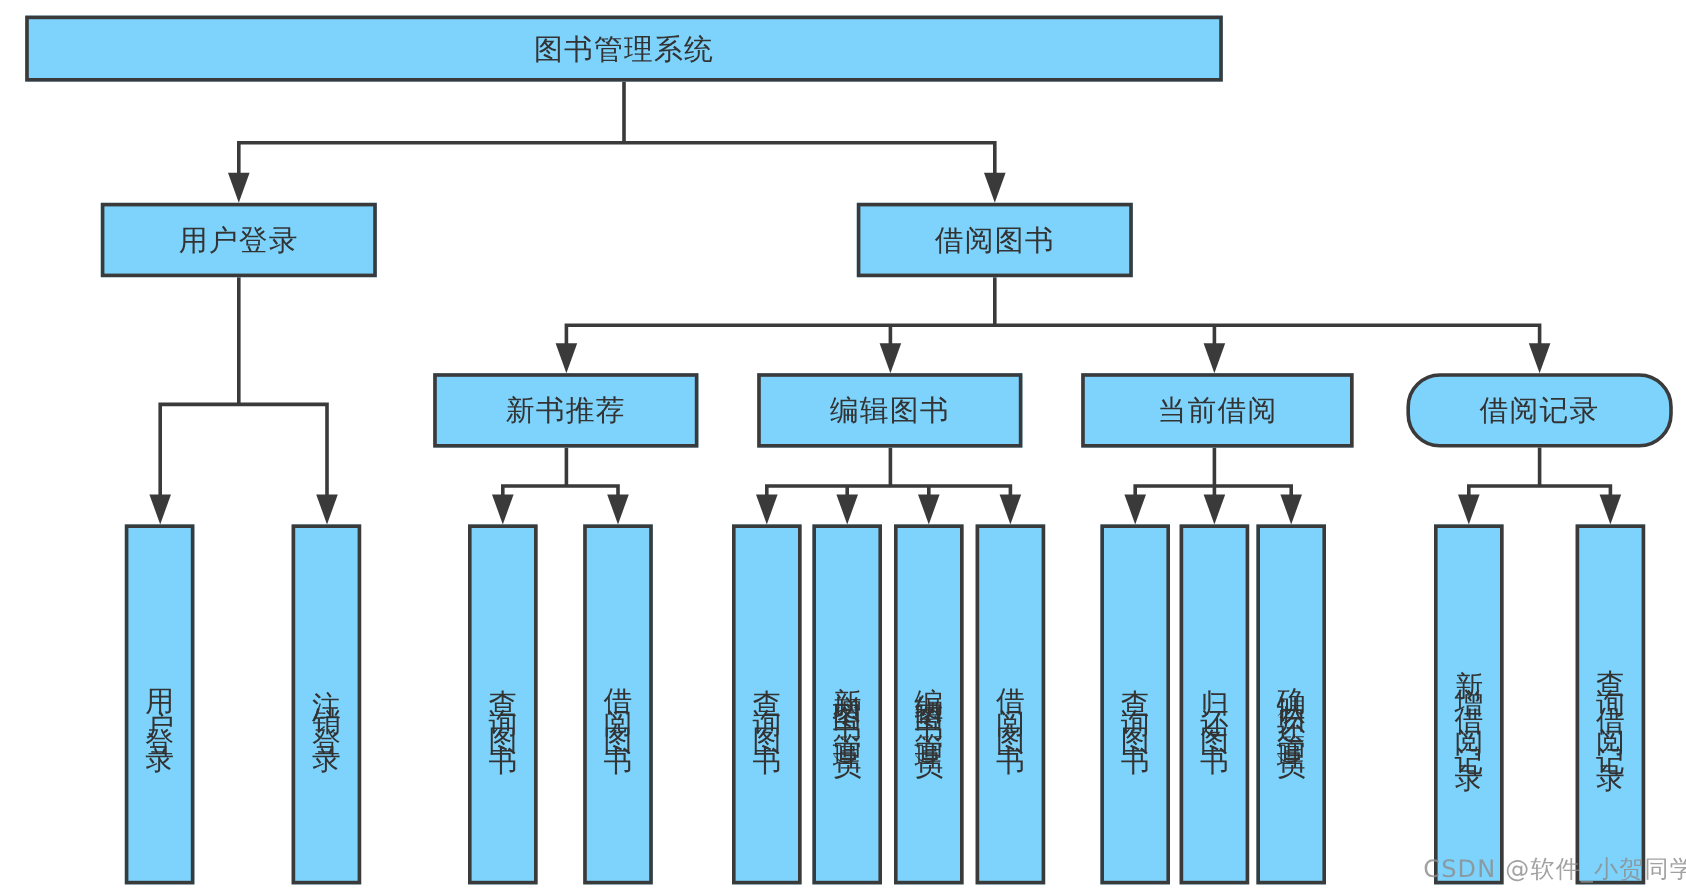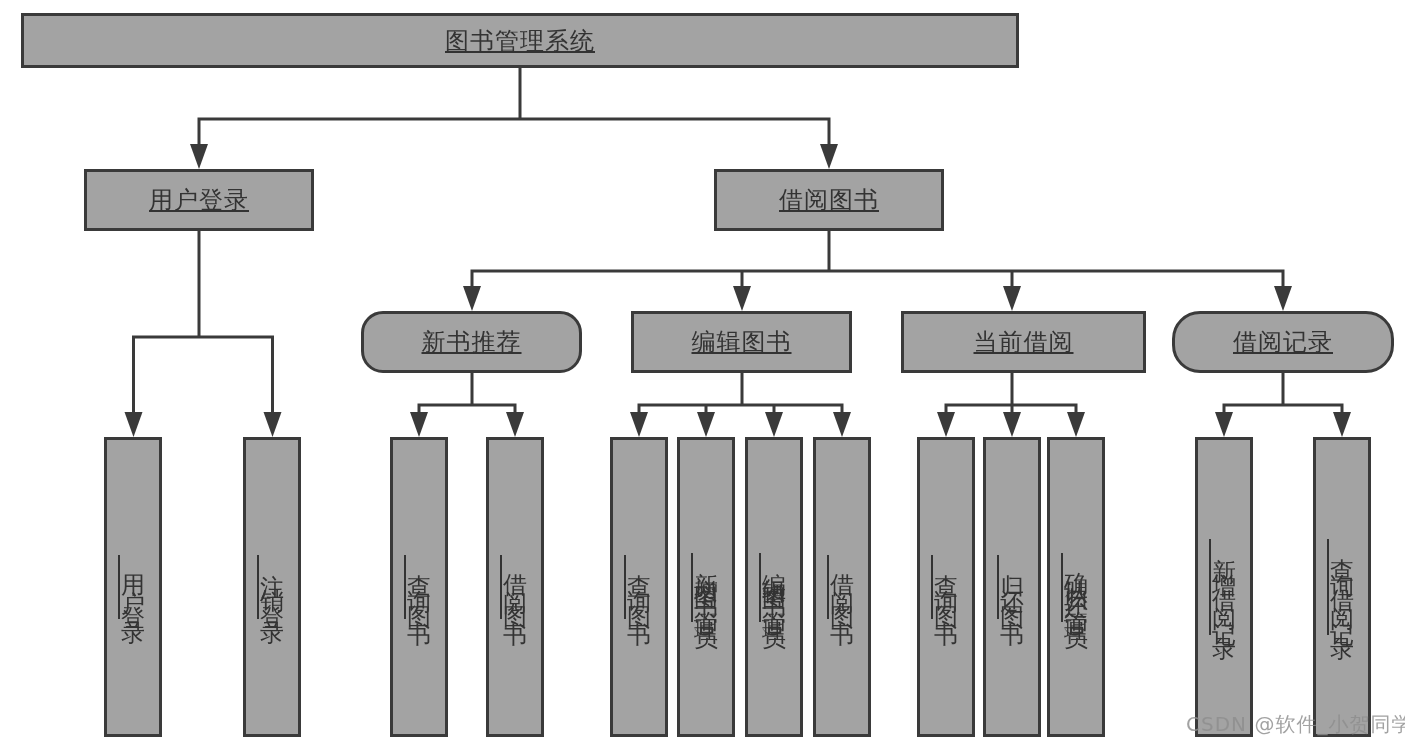--- a/index.html
+++ b/index.html
@@ -16,26 +16,25 @@
   }
   .connectors {
     position: absolute;
     left: 0; top: 0;
     width: 1405px; height: 747px;
   }
   .box {
     position: absolute;
     box-sizing: border-box;
     border: 3px solid #3a3a3a;
-    background: #a3a3a3;
+    background: #7dd3fc;
     display: flex;
     align-items: center;
     justify-content: center;
     color: #333333;
-    text-decoration: underline;
   }
   .h-label {
     font-size: 24px;
     white-space: nowrap;
     letter-spacing: 1px;
   }
   .leaf { width: 58px; height: 300px; top: 437px; }
   .v-label {
     writing-mode: vertical-rl;
     text-orientation: mixed;
@@ -103,27 +102,27 @@
     <span class="h-label">图书管理系统</span>
   </div>
 
   <div class="box" style="left:84px; top:169px; width:230px; height:62px;">
     <span class="h-label">用户登录</span>
   </div>
   <div class="box" style="left:714px; top:169px; width:230px; height:62px;">
     <span class="h-label">借阅图书</span>
   </div>
 
-  <div class="box" style="left:361px; top:311px; width:221px; height:62px;border-radius:22px;">
+  <div class="box" style="left:361px; top:311px; width:221px; height:62px;">
     <span class="h-label">新书推荐</span>
   </div>
   <div class="box" style="left:631px; top:311px; width:221px; height:62px;">
     <span class="h-label">编辑图书</span>
   </div>
-  <div class="box" style="left:901px; top:311px; width:245px; height:62px;">
+  <div class="box" style="left:901px; top:311px; width:227px; height:62px;">
     <span class="h-label">当前借阅</span>
   </div>
   <div class="box" style="left:1172px; top:311px; width:222px; height:62px;border-radius:28px;">
     <span class="h-label">借阅记录</span>
   </div>
 
   <div class="box leaf" style="left:104px;">
     <span class="v-label" style="letter-spacing: 16px;">用户登录</span>
   </div>
   <div class="box leaf" style="left:243px;">

